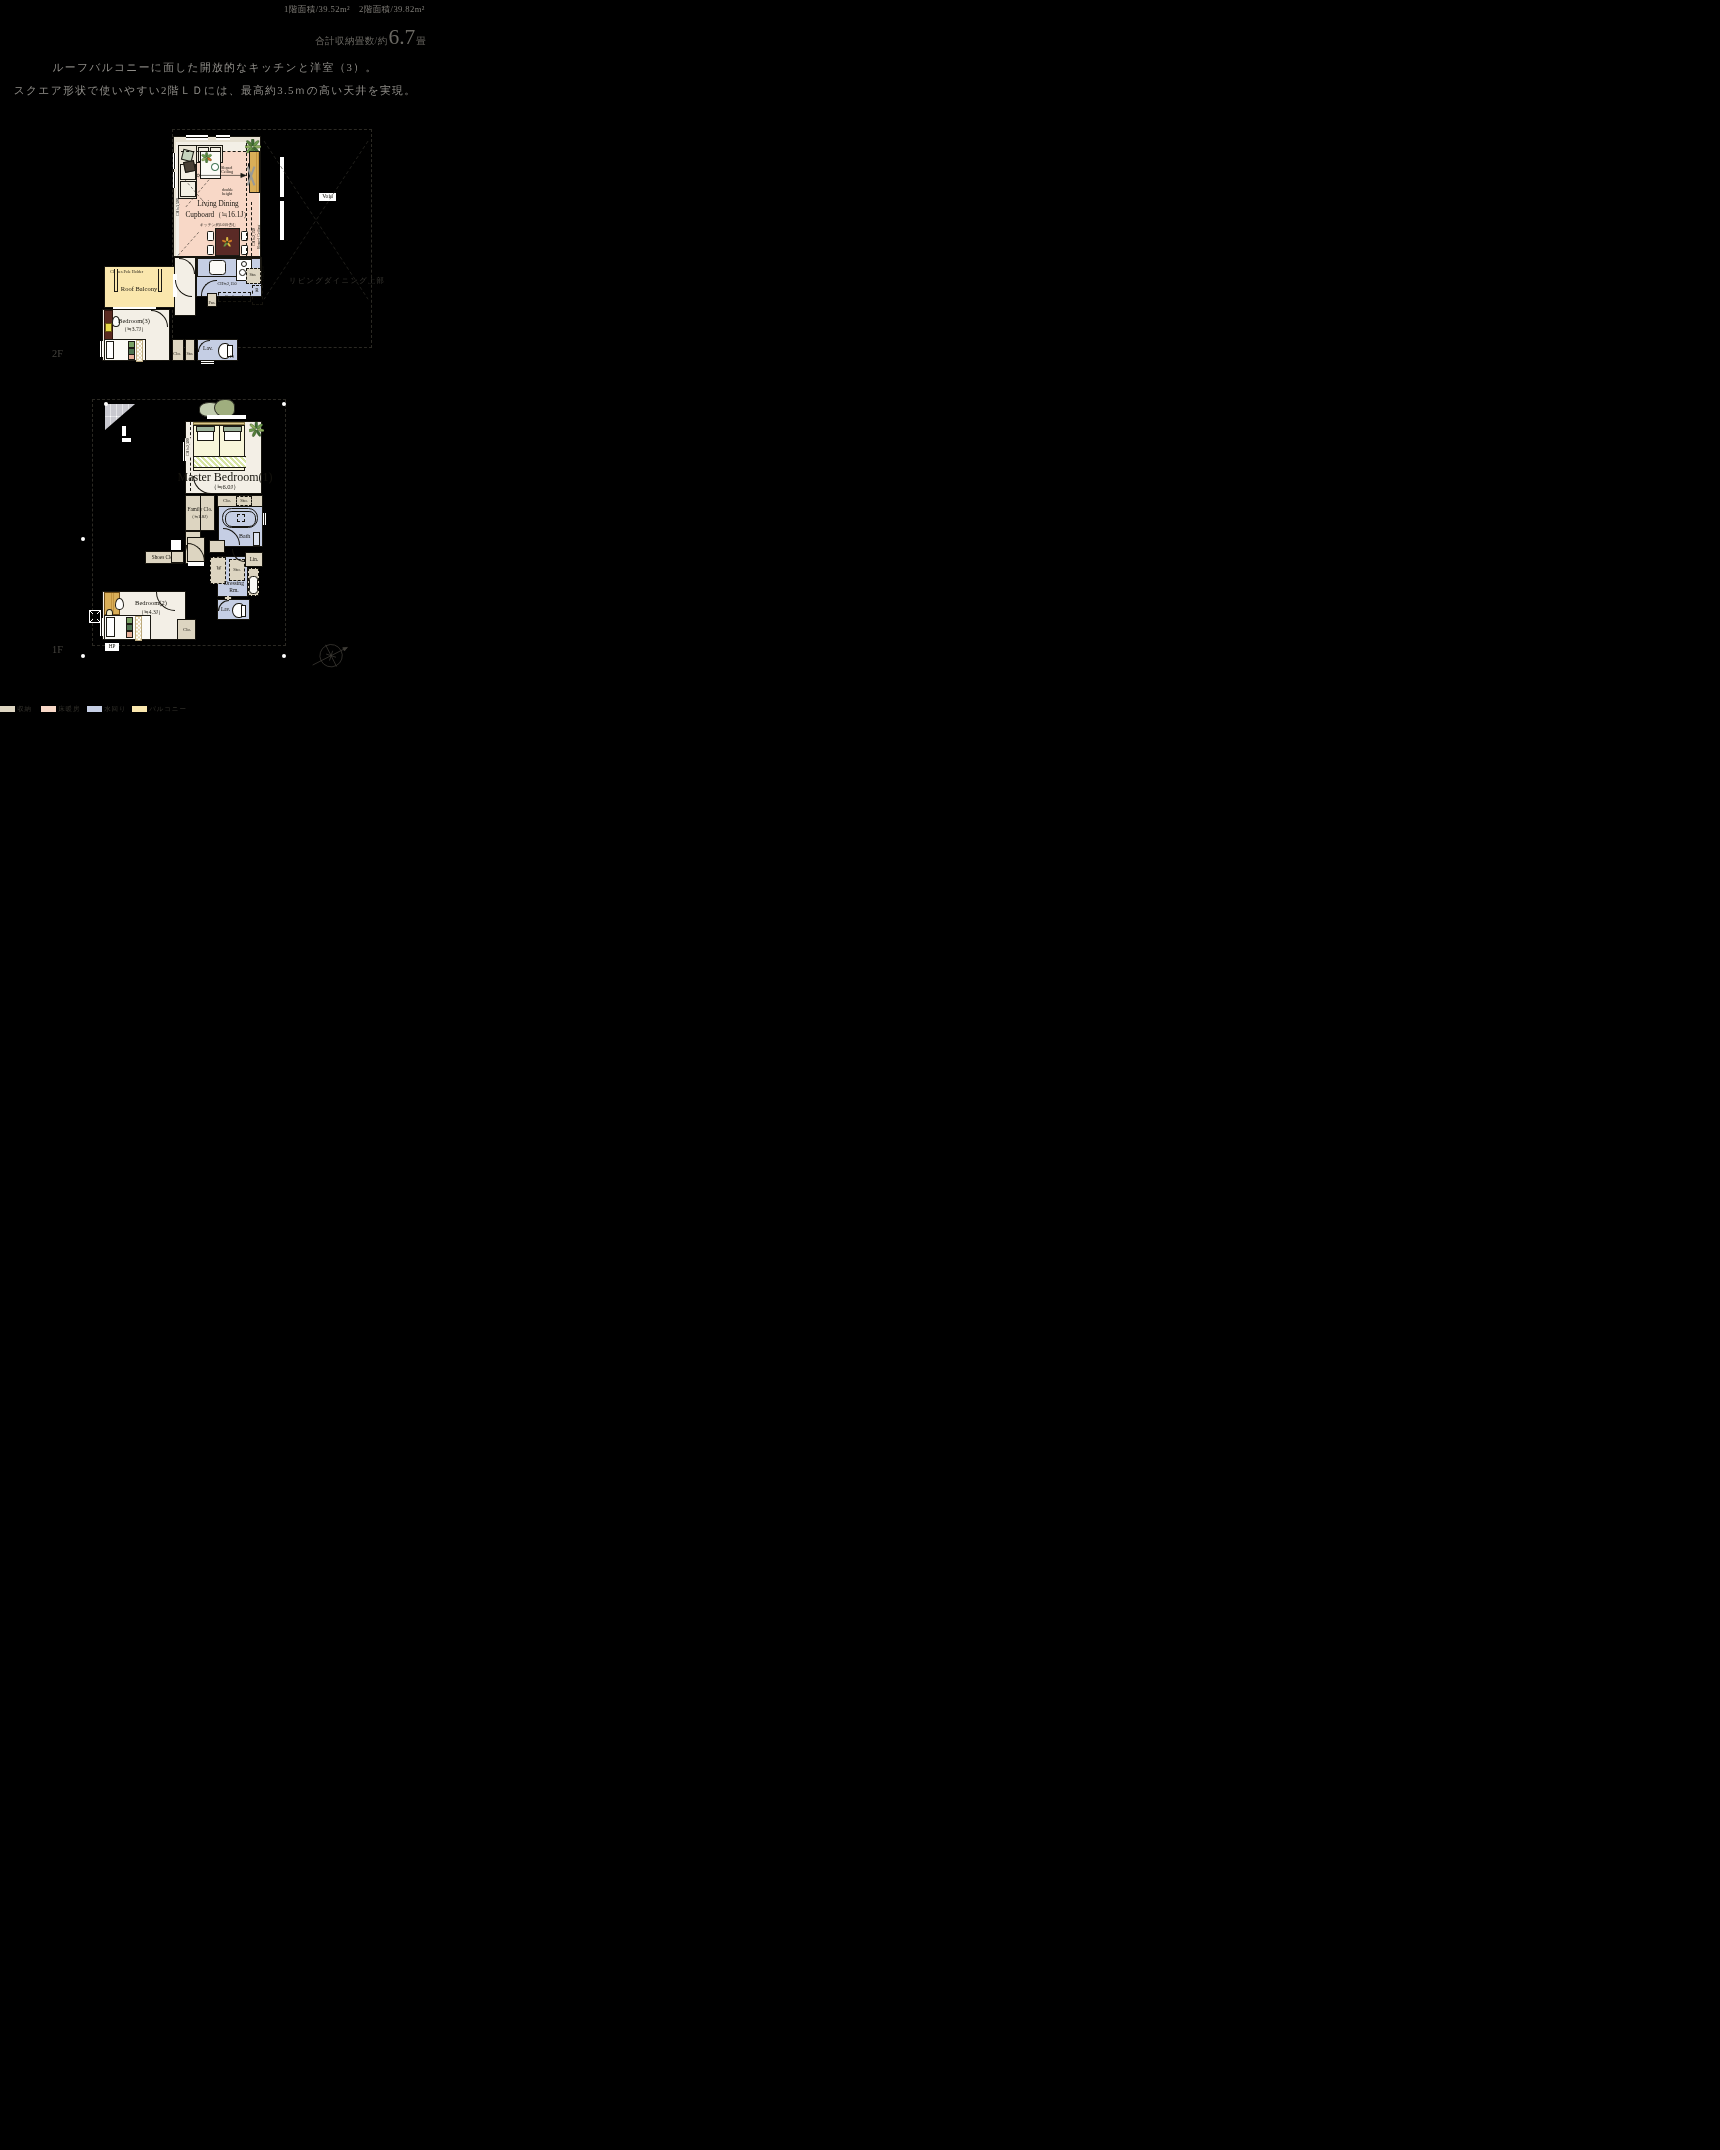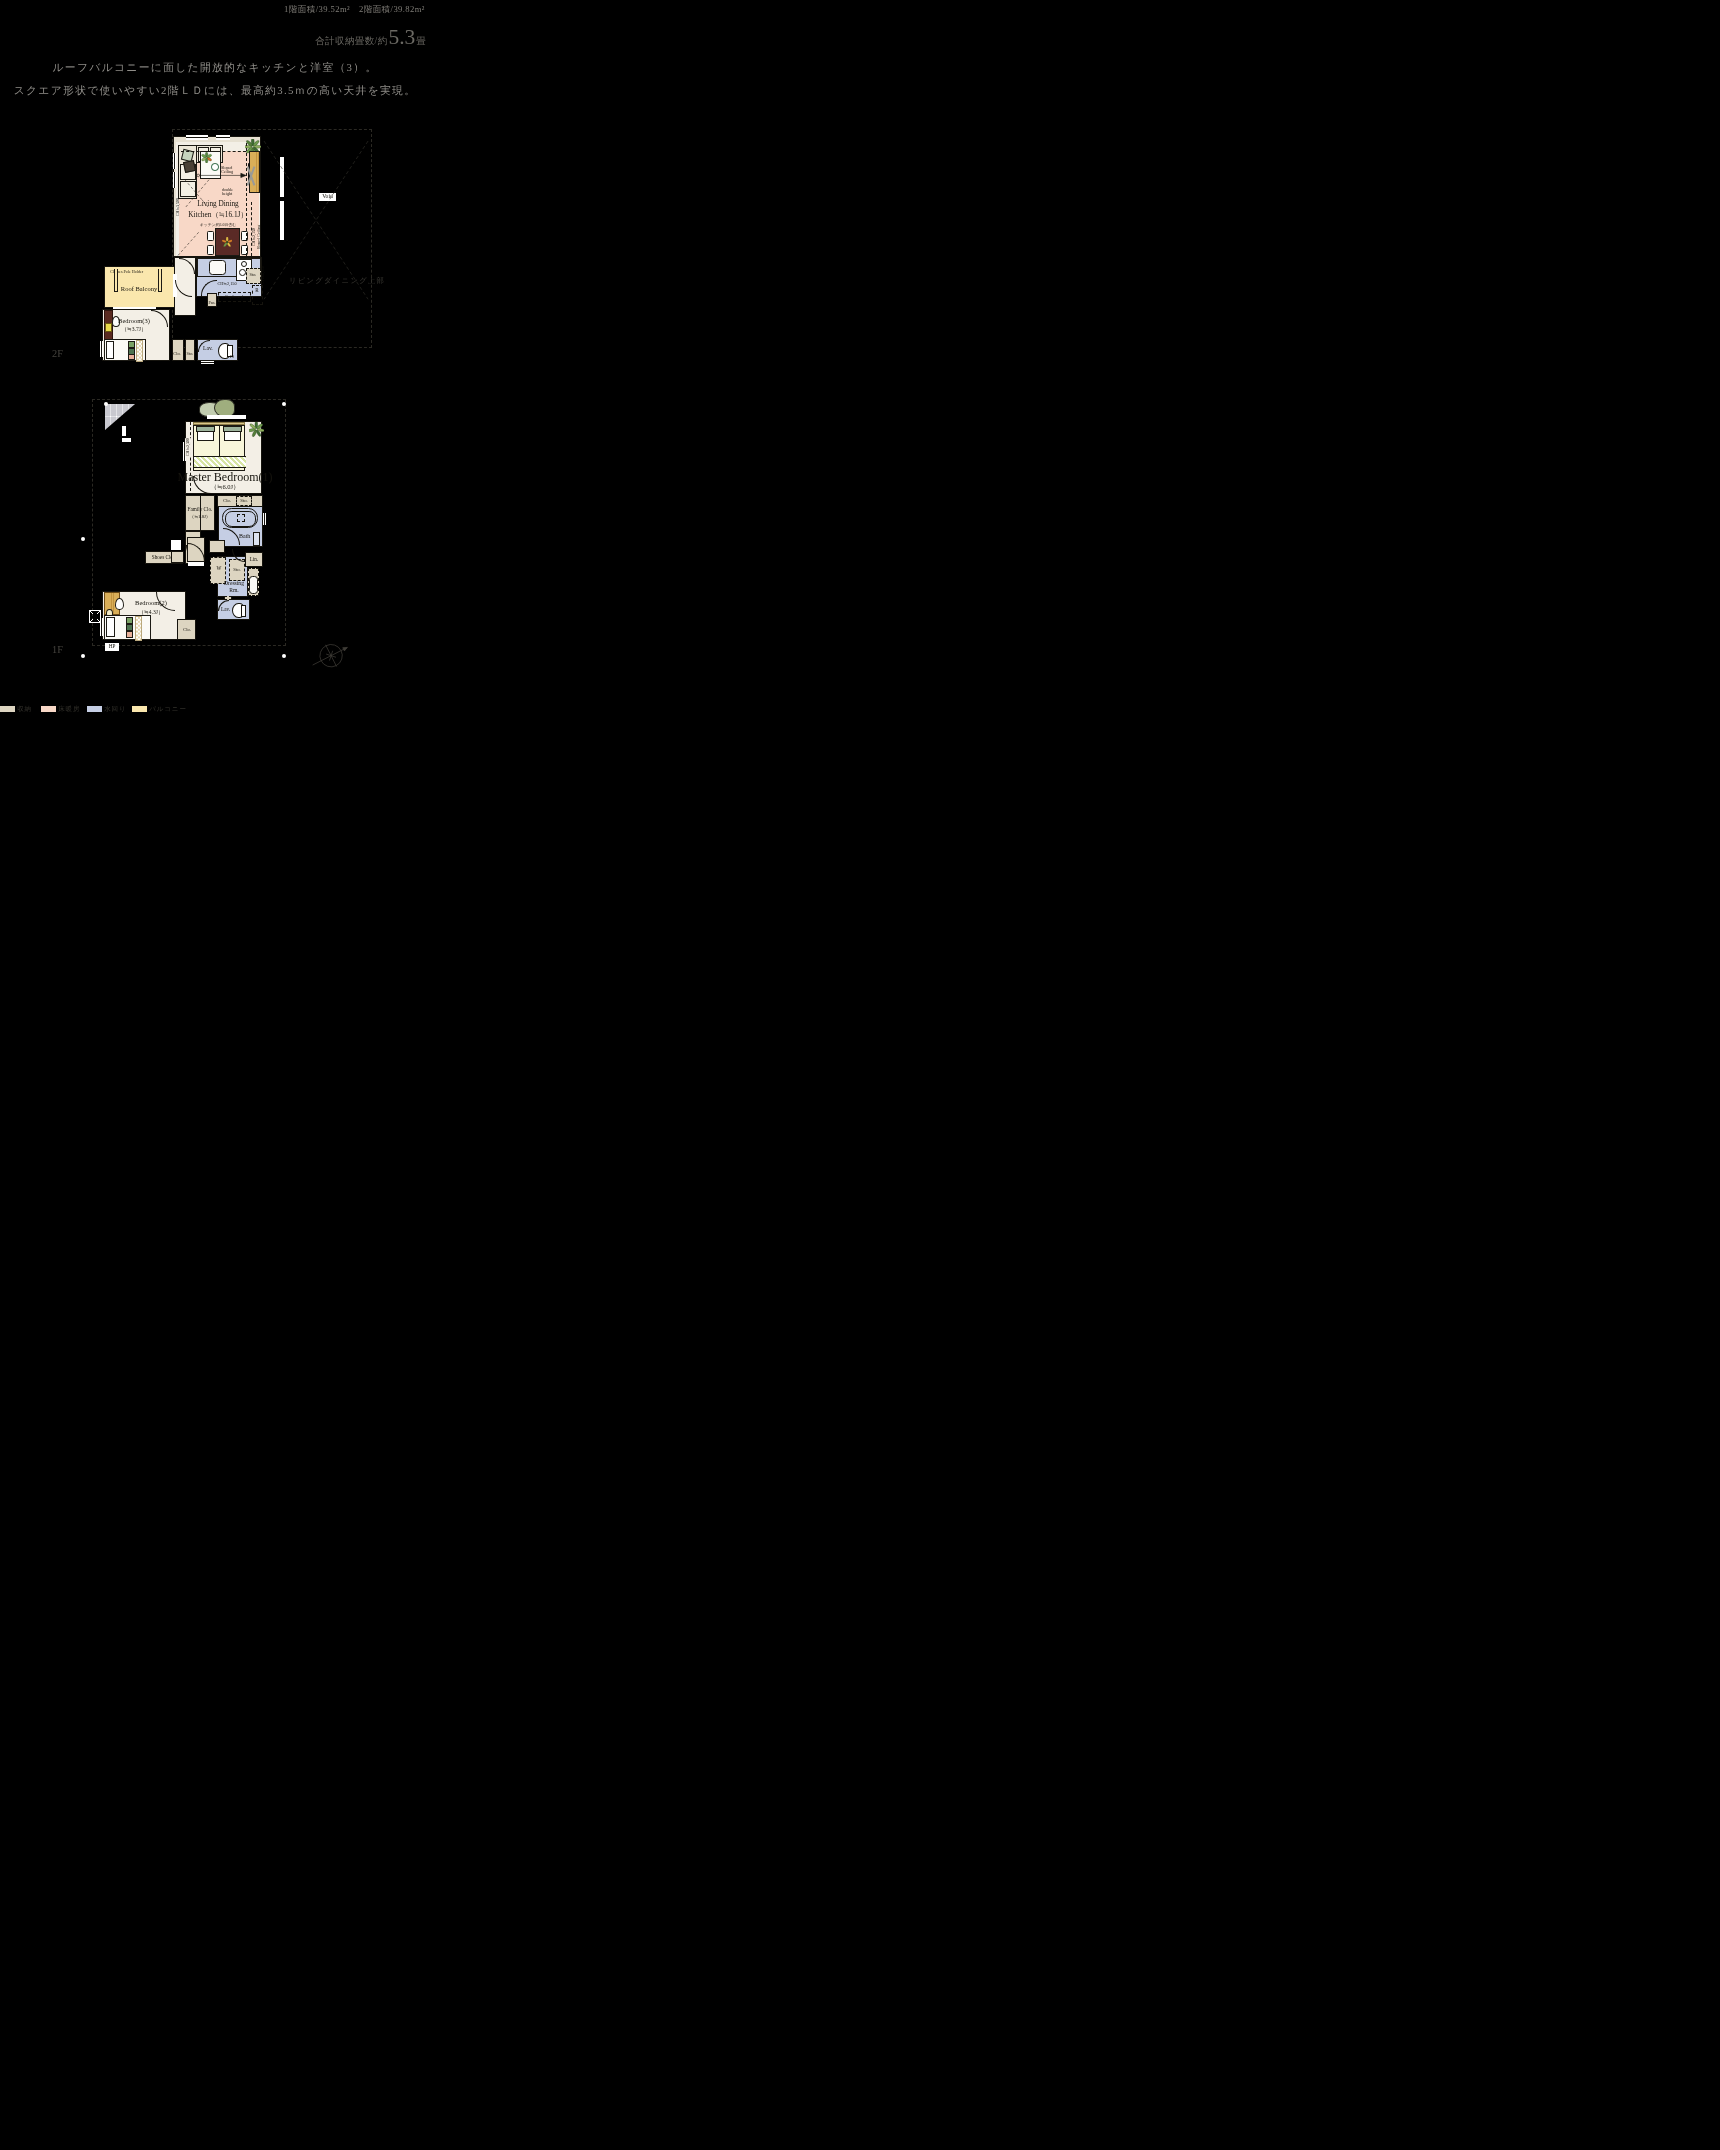--- a/index.html
+++ b/index.html
@@ -32,21 +32,21 @@
 </style>
 </head>
 <body>
 
 <div id="canvas">
 
   <div class="hdr" style="top:4.3px;right:5.2px;font-size:8.6px;">1階面積/39.52m²　2階面積/39.82m²</div>
 
   <div class="abs" style="top:25px;right:4.3px;color:#6b6963;display:flex;align-items:baseline;">
     <span style="font-size:9.5px;letter-spacing:0.4px;margin-left:16px;">合計収納畳数/約</span>
-    <span style="font-size:21.5px;margin:0 0.9px;">5.3</span>
+    <span style="font-size:21.5px;margin:0 0.9px;">6.7</span>
     <span style="font-size:9.5px;">畳</span>
   </div>
 
   <div class="headline" style="top:61px;">ルーフバルコニーに面した開放的なキッチンと洋室（3）。</div>
   <div class="headline" style="top:84px;">スクエア形状で使いやすい2階ＬＤには、最高約3.5ｍの高い天井を実現。</div>
 
   <div class="roofdash" style="left:172px;top:129px;width:200px;height:219px;"></div>
 
   <div class="room" style="left:173px;top:136px;width:88px;height:121px;background:#e7e1d2;"></div>
   <div class="abs" style="left:176px;top:142px;width:84px;height:114px;background:#f3efe6;"></div>
@@ -107,21 +107,21 @@
       <ellipse cx="12" cy="5" rx="2.6" ry="6" fill="#e8c24a"></ellipse>
       <ellipse cx="12" cy="5" rx="2.6" ry="6" fill="#d97f2a" transform="rotate(72 12 12)"></ellipse>
       <ellipse cx="12" cy="5" rx="2.6" ry="6" fill="#e8c24a" transform="rotate(144 12 12)"></ellipse>
       <ellipse cx="12" cy="5" rx="2.6" ry="6" fill="#6d9a4b" transform="rotate(216 12 12)"></ellipse>
       <ellipse cx="12" cy="5" rx="2.6" ry="6" fill="#d97f2a" transform="rotate(288 12 12)"></ellipse>
       <circle cx="12" cy="12" r="2.4" fill="#2c5a2c"></circle>
     </g>
   </svg>
 
   <div class="lbl center" style="left:218px;top:204px;font-size:7.3px;">Living Dining</div>
-  <div class="lbl center" style="left:218px;top:215px;font-size:7.3px;">Kitchen（≒16.1J）</div>
+  <div class="lbl center" style="left:218px;top:215px;font-size:7.3px;">Cupboard（≒16.1J）</div>
   <div class="lbl center" style="left:218px;top:225px;font-size:3.9px;">キッチン約3.6畳含む</div>
   <div class="lbl" style="left:221px;top:166px;font-size:4.1px;">
     <span>Sloped</span><br>
     <span>Ceiling</span>
   </div>
   <div class="lbl" style="left:222px;top:188px;font-size:4.1px;">
     <span>double</span><br>
     <span>height</span>
   </div>
   <div class="lbl vtext" style="left:178px;top:207px;font-size:4.1px;">CH≒3,500</div>

